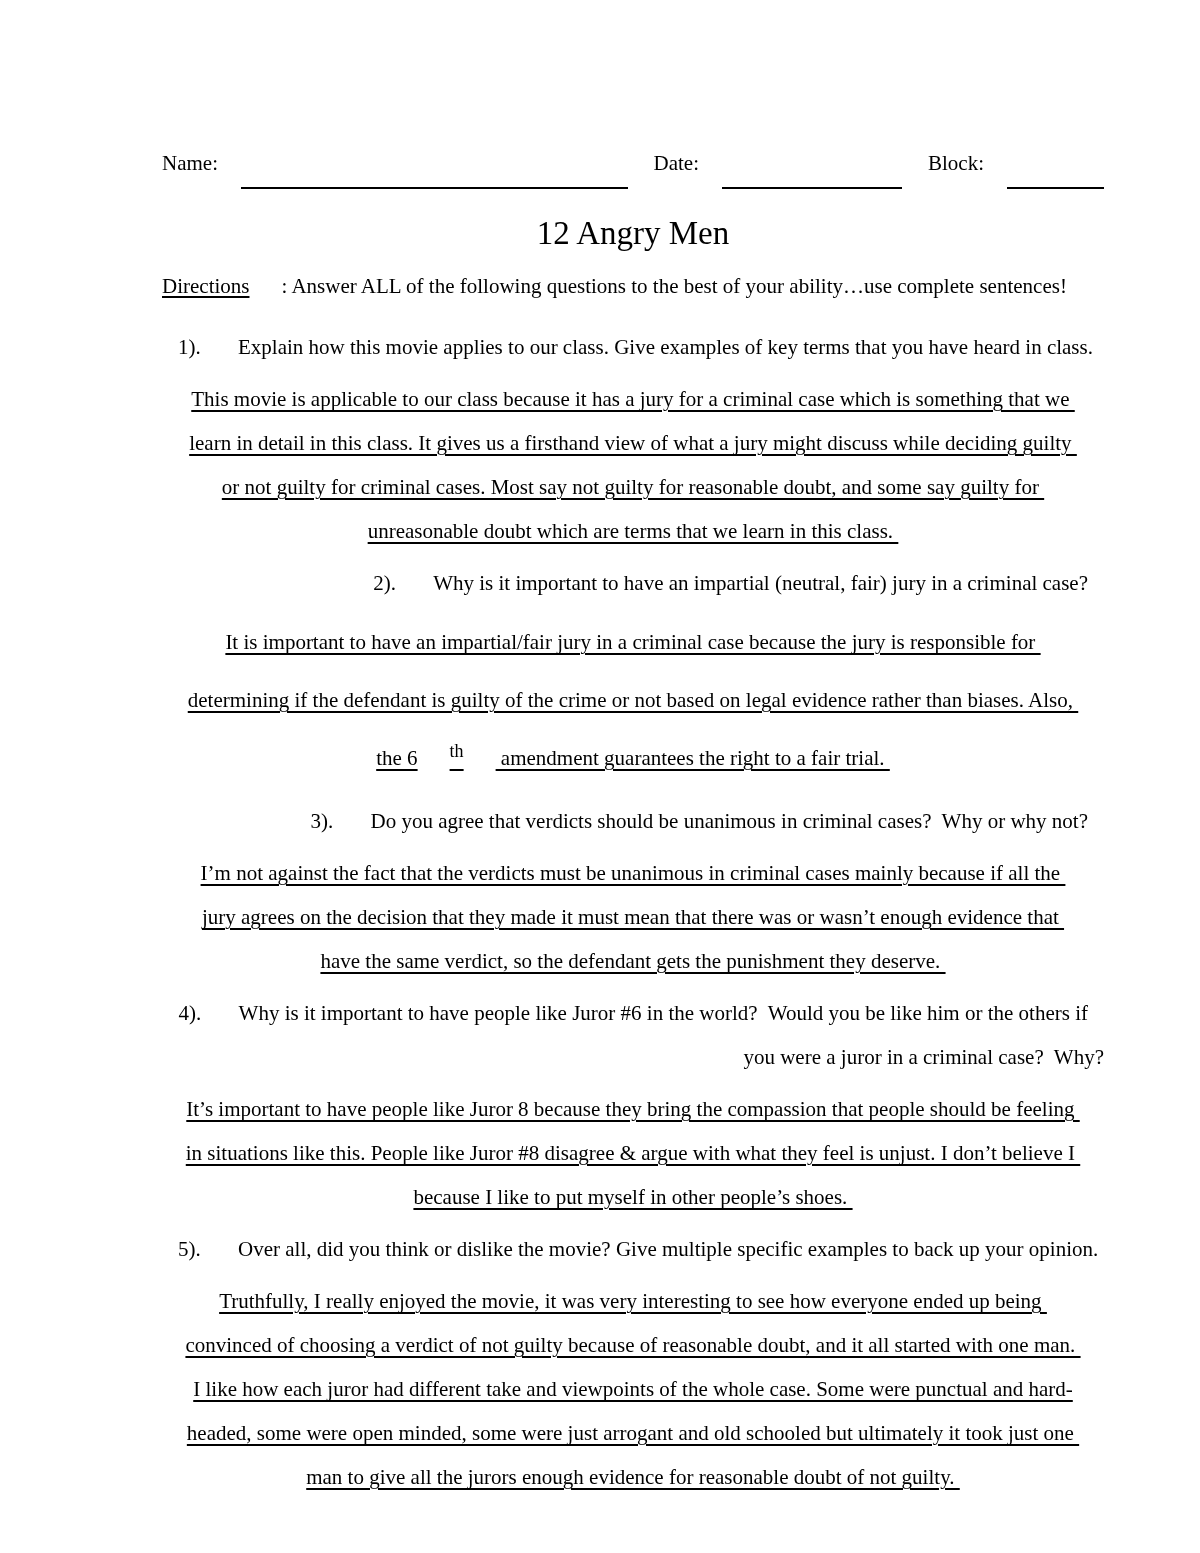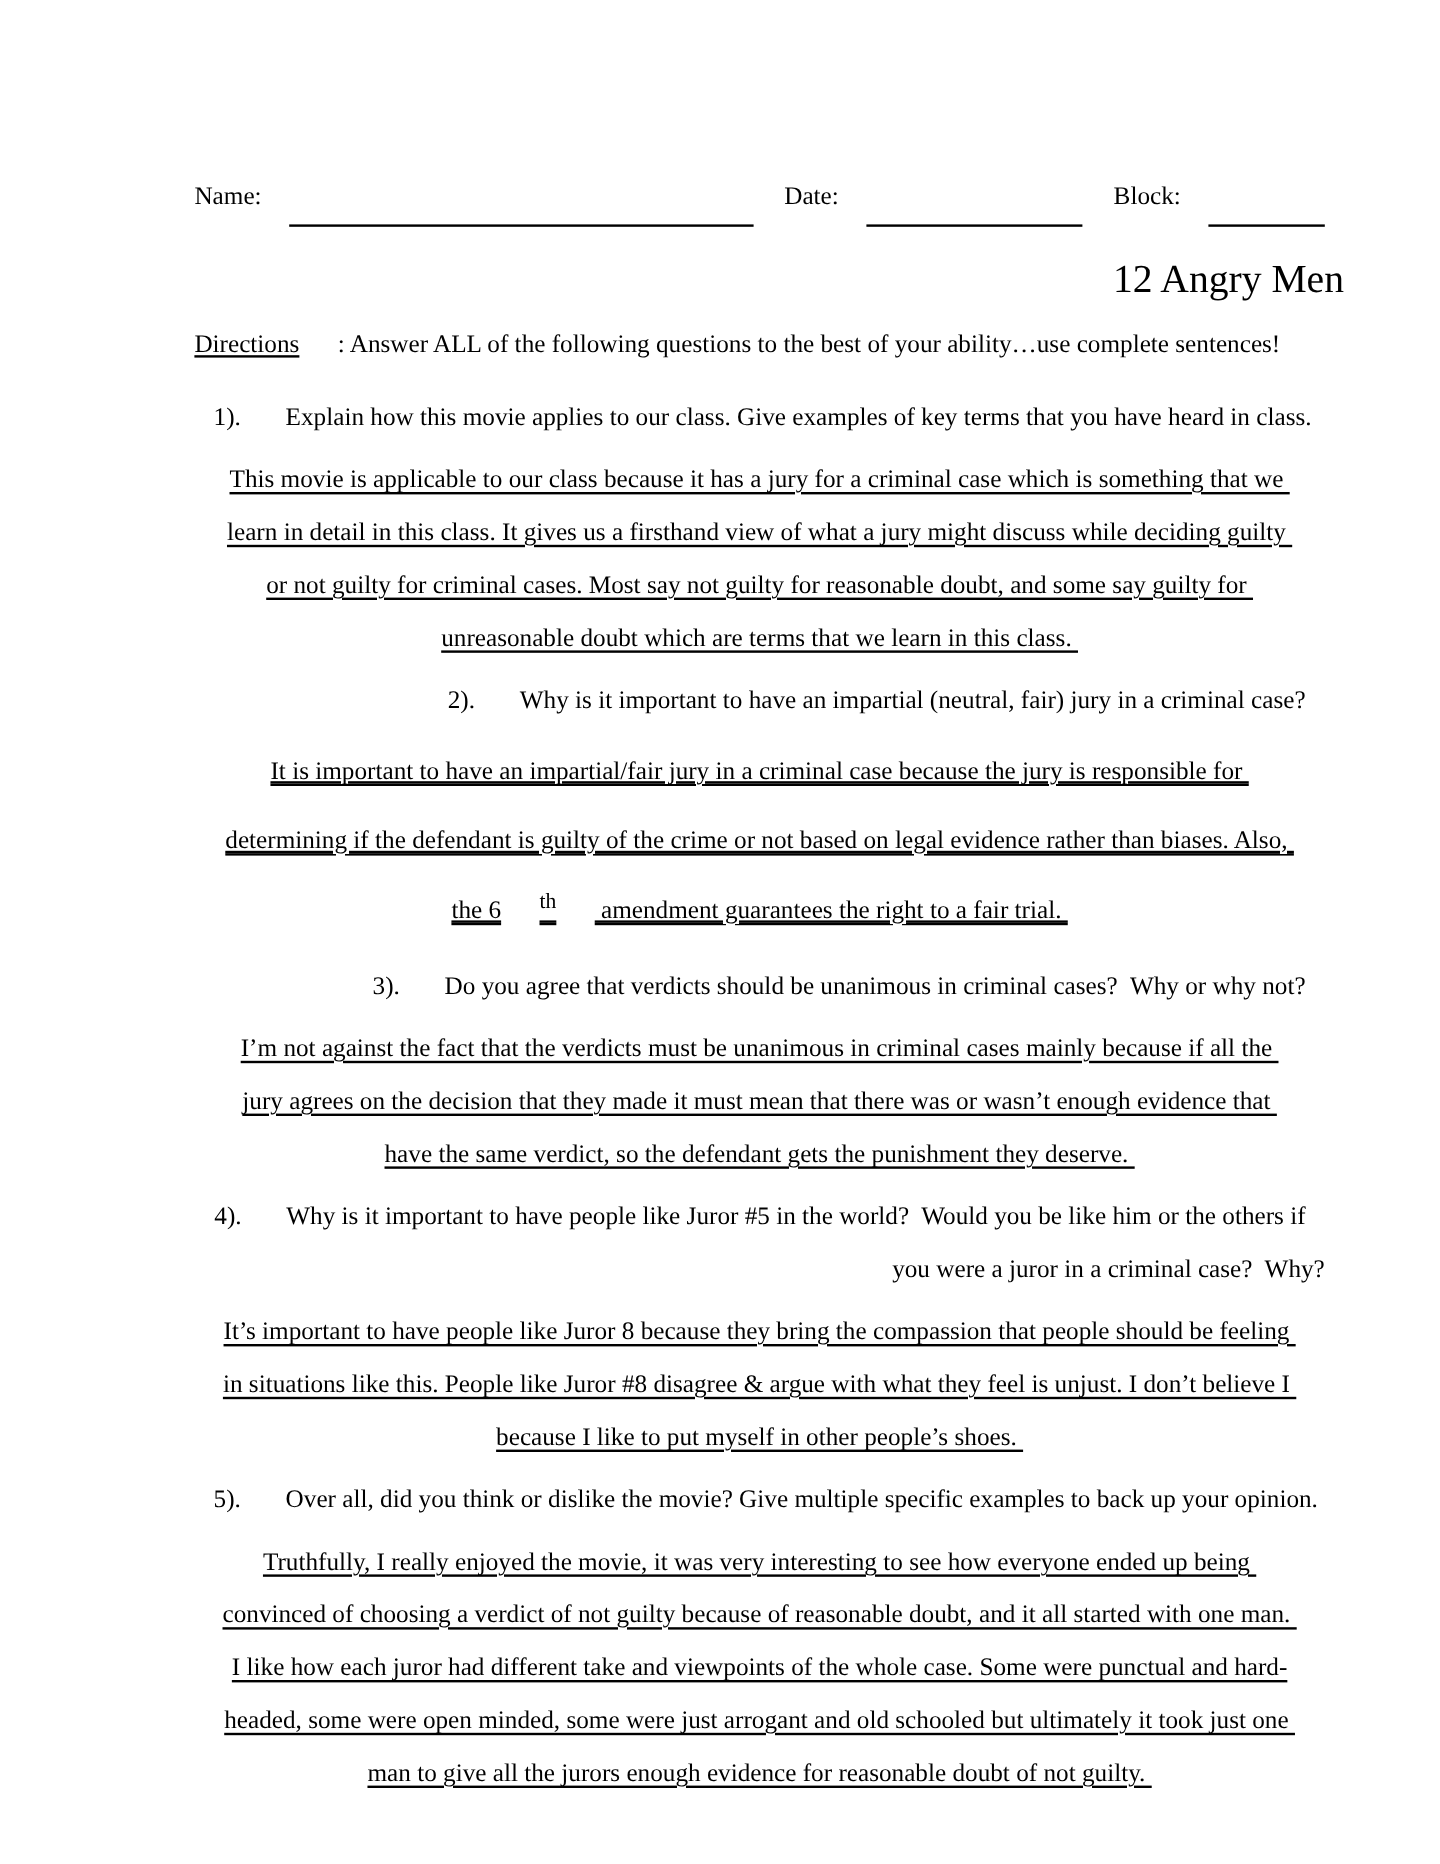--- a/index.html
+++ b/index.html
@@ -17,21 +17,21 @@
 
   
   .header-row { display: flex; margin-bottom: 20px; }
   .hlabel { flex: 0 0 auto; margin-right: 7px; white-space: pre; }
   .blank { border-bottom: 2px solid #000; margin-bottom: 4px; }
   .blank-name  { flex: 1 1 auto; margin-right: 10px; }
   .blank-date  { flex: 0 0 180px; margin-right: 10px; }
   .blank-block { flex: 0 0 97px; }
 
   
-  .title { text-align: right; font-size: 33px; line-height: 40px; margin-bottom: 19px; }
+  .title { text-align: center; font-size: 33px; line-height: 40px; margin-bottom: 19px; }
   .directions { margin-bottom: 33px; white-space: pre; }
   .u {
     text-decoration: underline;
     text-underline-offset: 3px;
     text-decoration-thickness: 1.5px;
   }
 
   
   .question { margin-bottom: 24px; text-align: right; }
   .q-line { white-space: pre; }
@@ -40,21 +40,21 @@
   
   .answer { margin-bottom: 24px; }
   .answer-line {
     white-space: pre;
     text-decoration: underline;
     text-underline-offset: 4px;
     text-decoration-thickness: 1.5px;
     text-align: center;
   }
   .answer.double .answer-line { line-height: 42px; }
-  .answer.double { margin-bottom: 28px; text-decoration: underline; }
+  .answer.double { margin-bottom: 28px; }
 
   sup { font-size: 18px; line-height: 0; vertical-align: super; }
 </style>
 </head>
 <body>
 
 <div class="header-row">
   <span class="hlabel">Name:</span>
   <span class="blank blank-name"></span>
   <span class="hlabel">Date:</span>
@@ -89,21 +89,21 @@
 <div class="question">
   <div class="q-line"><span class="q-num">3).</span> <span>Do you agree that verdicts should be unanimous in criminal cases?  Why or why not?</span></div>
 </div>
 <div class="answer">
   <div class="answer-line">I’m not against the fact that the verdicts must be unanimous in criminal cases mainly because if all the </div>
   <div class="answer-line">jury agrees on the decision that they made it must mean that there was or wasn’t enough evidence that </div>
   <div class="answer-line">have the same verdict, so the defendant gets the punishment they deserve. </div>
 </div>
 
 <div class="question">
-  <div class="q-line"><span class="q-num">4).</span> <span>Why is it important to have people like Juror #5 in the world?  Would you be like him or the others if</span></div>
+  <div class="q-line"><span class="q-num">4).</span> <span>Why is it important to have people like Juror #6 in the world?  Would you be like him or the others if</span></div>
   <div class="q-line q-cont">you were a juror in a criminal case?  Why?</div>
 </div>
 <div class="answer">
   <div class="answer-line">It’s important to have people like Juror 8 because they bring the compassion that people should be feeling </div>
   <div class="answer-line">in situations like this. People like Juror #8 disagree &amp; argue with what they feel is unjust. I don’t believe I </div>
   <div class="answer-line">because I like to put myself in other people’s shoes. </div>
 </div>
 
 <div class="question">
   <div class="q-line"><span class="q-num">5).</span> <span>Over all, did you think or dislike the movie? Give multiple specific examples to back up your opinion.</span></div>

